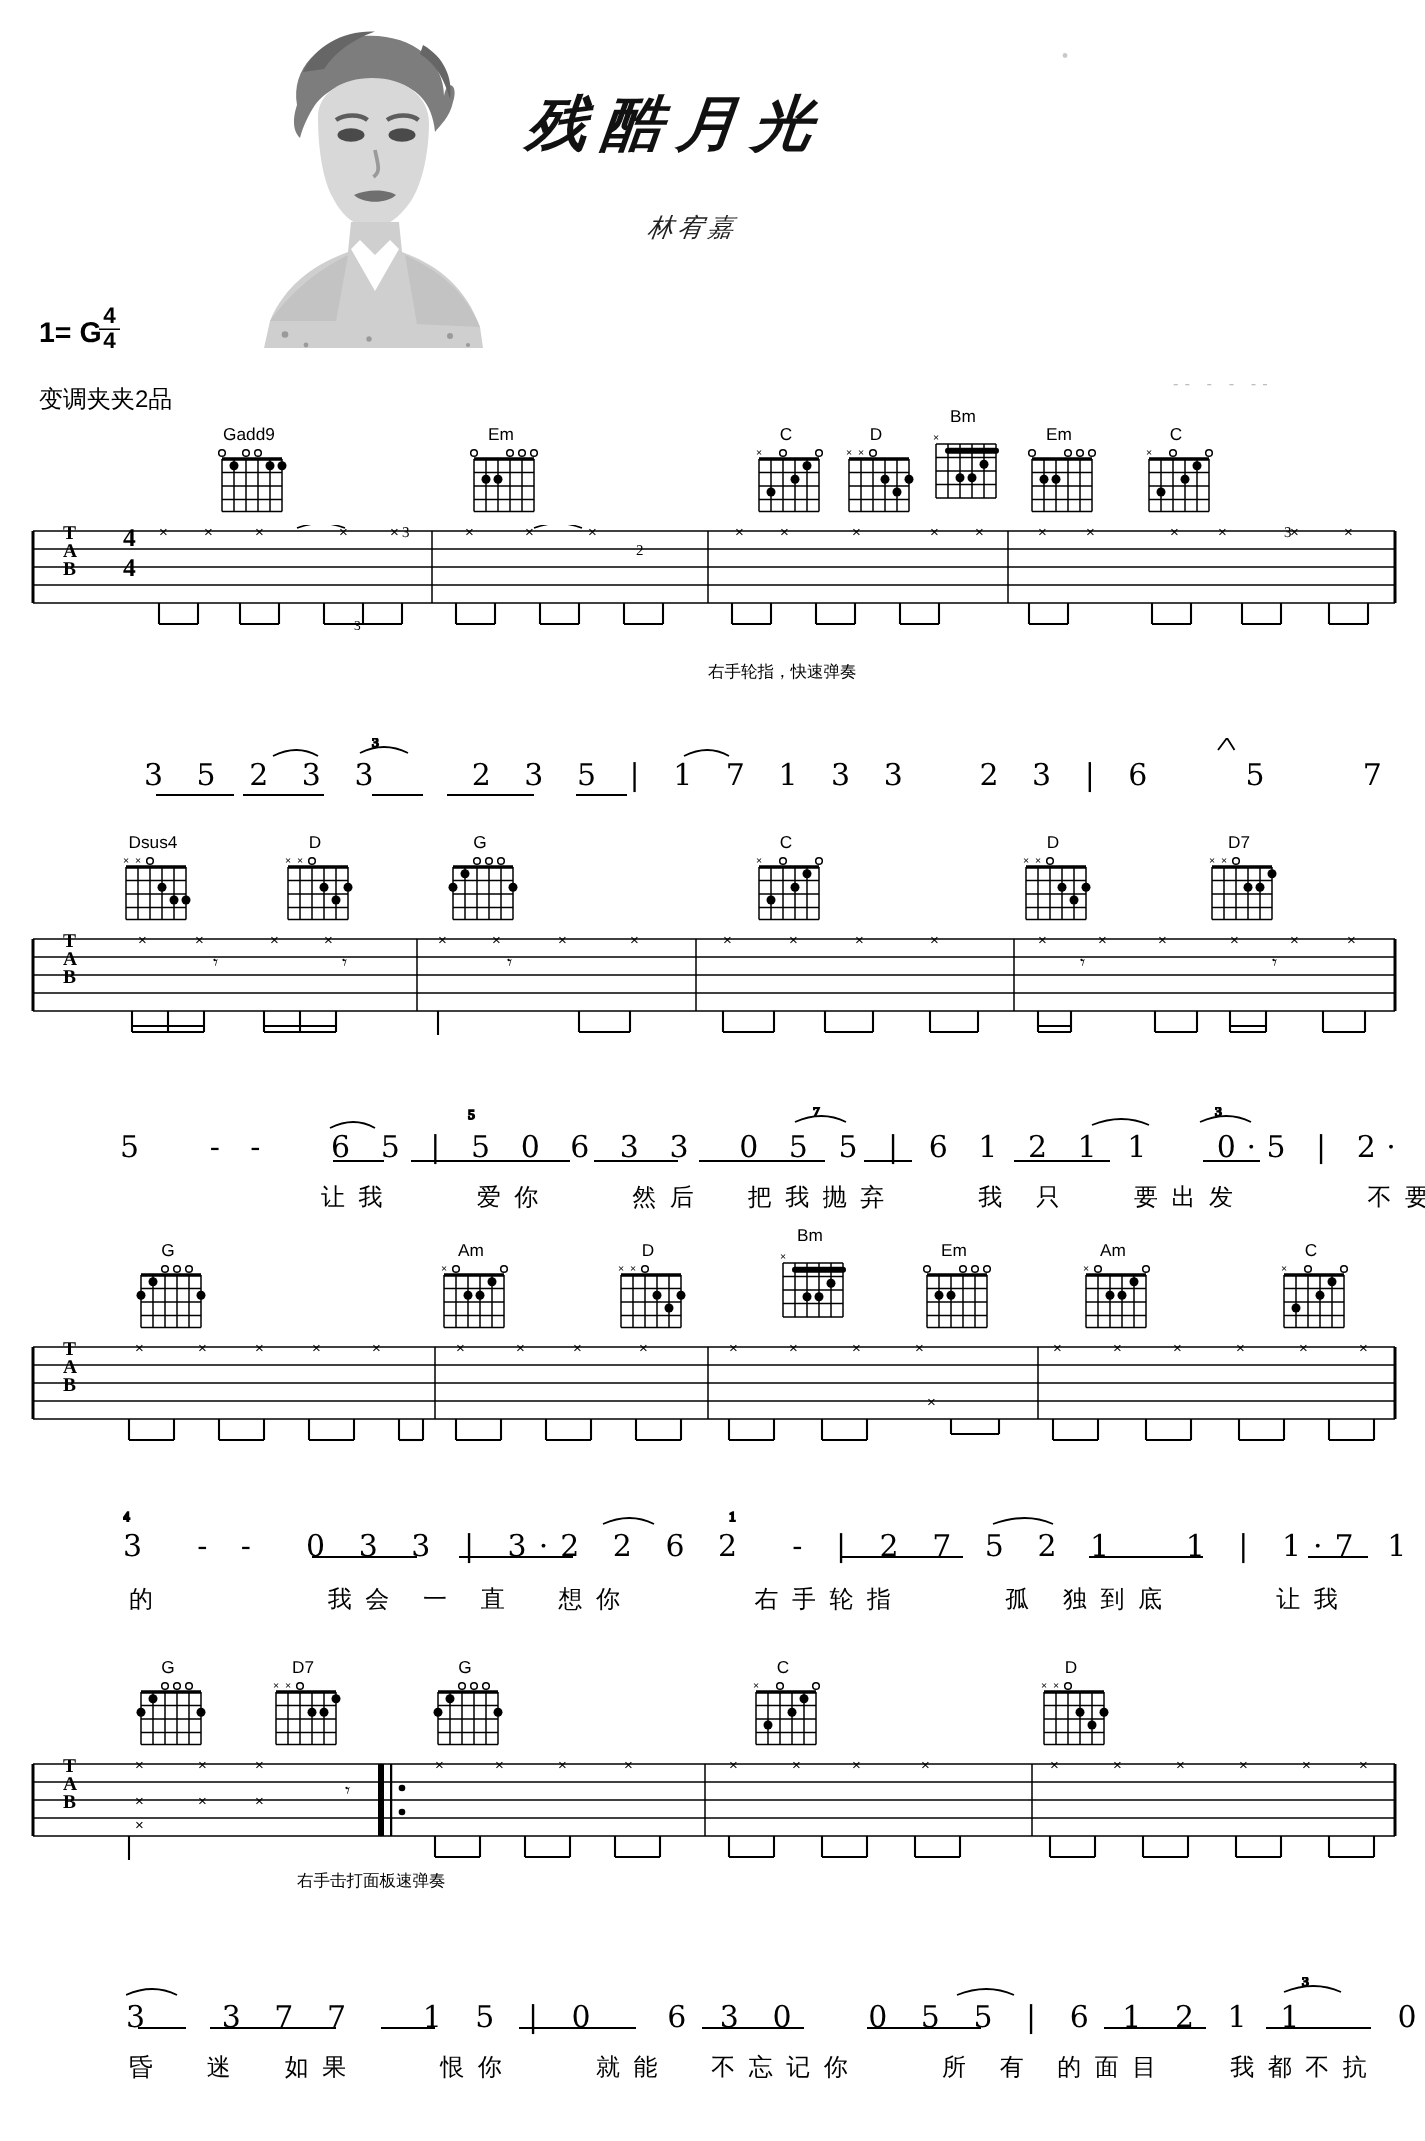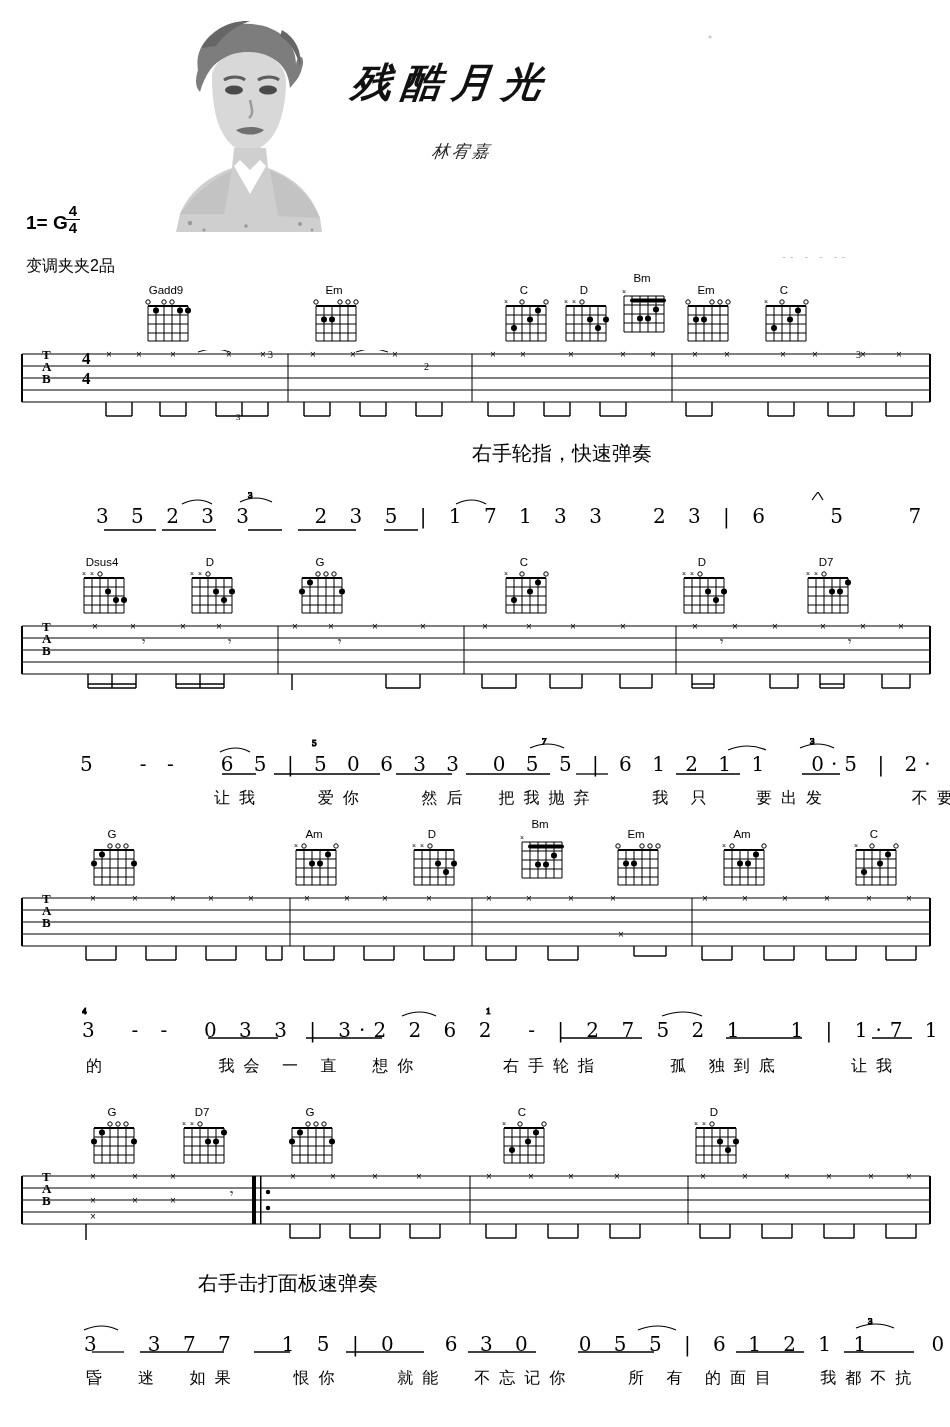--- a/index.html
+++ b/index.html
@@ -83,21 +83,21 @@
     font-size: 16px;
     white-space: pre;
   }
   .note-text {
     font-family: "DejaVu Serif", serif;
     font-size: 20px;
     white-space: pre;
   }
   .annot {
     font-family: "Liberation Sans", sans-serif;
-    font-size: 20px;
+    font-size: 11px;
     white-space: pre;
   }
   .tiny { font-size: 11px; }
 </style>
 </head>
 <body>
 
 <div id="sheet">
 
   <div class="abs portrait">
@@ -1218,21 +1218,21 @@
           <line x1="804" y1="52" x2="804" y2="66"></line>
             <line x1="834" y1="52" x2="834" y2="66"></line>
           <line x1="804" y1="66" x2="834" y2="66"></line>
           <line x1="866" y1="52" x2="866" y2="66"></line>
             <line x1="896" y1="52" x2="896" y2="66"></line>
           <line x1="866" y1="66" x2="896" y2="66"></line>
         </g>
       </svg>
     </div>
 
-    <div class="abs annot" style="left:198px; top:164px;text-align:center;">右手击打面板速弹奏</div>
+    <div class="abs annot" style="left:198px; top:140px;text-align:center;">右手击打面板速弹奏</div>
 
     <div class="abs note-text" style="left:84px; top:226px; letter-spacing:8px;">3   3 7 7   1 5 | 0   6 3 0   0 5 5 | 6 1 2 1 1    0 5 | 2· 1 2 3·0·5 4 3 2</div>
     <div class="abs" style="left:84px; top:212px;">
       <svg width="860" height="44" viewBox="0 0 860 44">
         <g stroke="#000" stroke-width="1.2" fill="none">
           <path d="M0,12 q18,-8 34,0"></path>
           <path d="M554,12 q20,-8 38,0"></path>
           <path d="M772,10 q20,-8 38,0"></path>
           <text x="784" y="6" font-size="9" font-family="Liberation Serif">3</text>
         </g>

